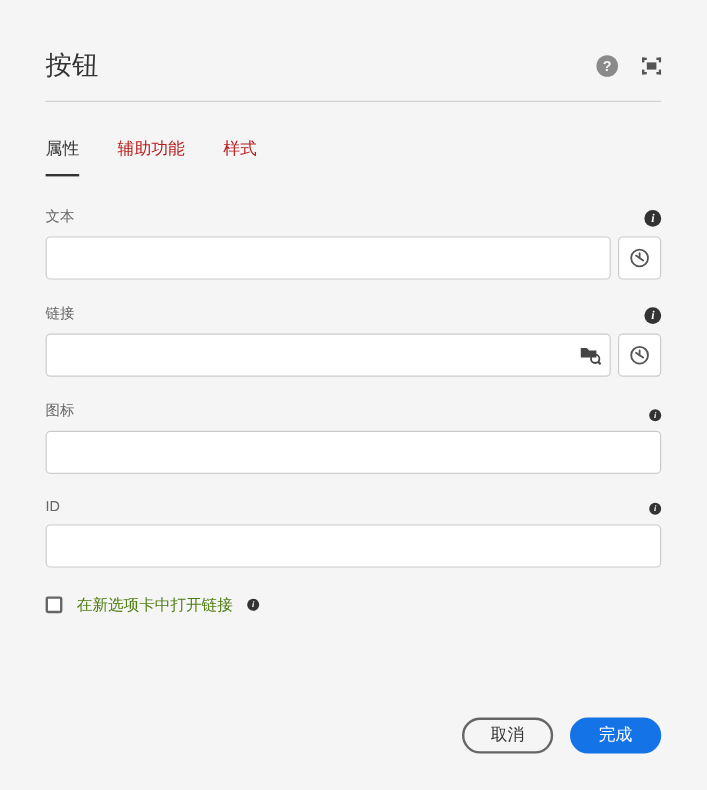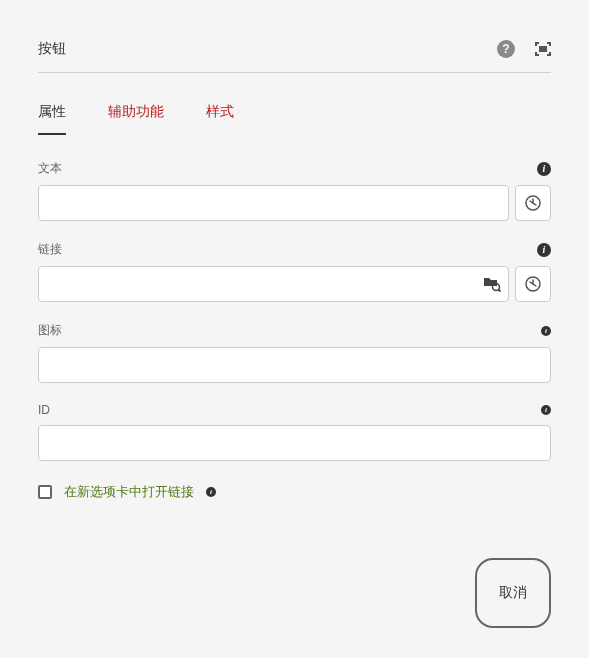--- a/index.html
+++ b/index.html
@@ -20,21 +20,21 @@
       position: relative;
     }
     .header {
       display: flex;
       justify-content: space-between;
       align-items: center;
       border-bottom: 1px solid #d0d0d0;
       padding-bottom: 14px;
     }
     .title {
-      font-size: 14px;
+      font-size: 22px;
       font-weight: normal;
       color: #333;
       font-family: Georgia, "Times New Roman", serif;
     }
     .header-icons {
       display: flex;
       gap: 20px;
       align-items: center;
     }
     .help-icon {
@@ -53,21 +53,21 @@
       width: 16px;
       height: 16px;
       position: relative;
     }
     .fullscreen-icon svg {
       width: 16px;
       height: 16px;
     }
     .tabs {
       display: flex;
-      gap: 42px;
+      gap: 32px;
       margin-top: 18px;
       border-bottom: 1px solid transparent;
     }
     .tab {
       padding: 12px 0;
       font-size: 14px;
       color: #b91c1c;
       cursor: pointer;
       border-bottom: 2px solid transparent;
     }
@@ -78,21 +78,21 @@
     .form-section {
       margin-top: 24px;
     }
     .field-group {
       margin-bottom: 20px;
       position: relative;
     }
     .field-label-row {
       display: flex;
       justify-content: space-between;
-      align-items: center;
+      align-items: flex-end;
       margin-bottom: 8px;
     }
     .field-label {
       font-size: 12px;
       color: #666;
     }
     .info-icon {
       width: 14px;
       height: 14px;
       border-radius: 50%;
@@ -181,21 +181,21 @@
       color: #4d7c0f;
     }
     .footer {
       position: absolute;
       bottom: 30px;
       right: 38px;
       display: flex;
       gap: 14px;
     }
     .btn {
-      padding: 24px 22px;
+      padding: 4px 22px;
       border-radius: 18px;
       font-size: 14px;
       cursor: pointer;
       border: 2px solid;
     }
     .btn-cancel {
       background: transparent;
       border-color: #666;
       color: #333;
     }
@@ -303,14 +303,15 @@
     <div class="checkbox-row">
       <div class="checkbox"></div>
       <span class="checkbox-label">在新选项卡中打开链接</span>
       <span class="info-icon small">i</span>
     </div>
 
   </div>
 
   <div class="footer">
     <button class="btn btn-cancel">取消</button>
+    <button class="btn btn-done">完成</button>
   </div>
 </div>
 
 </body></html>

